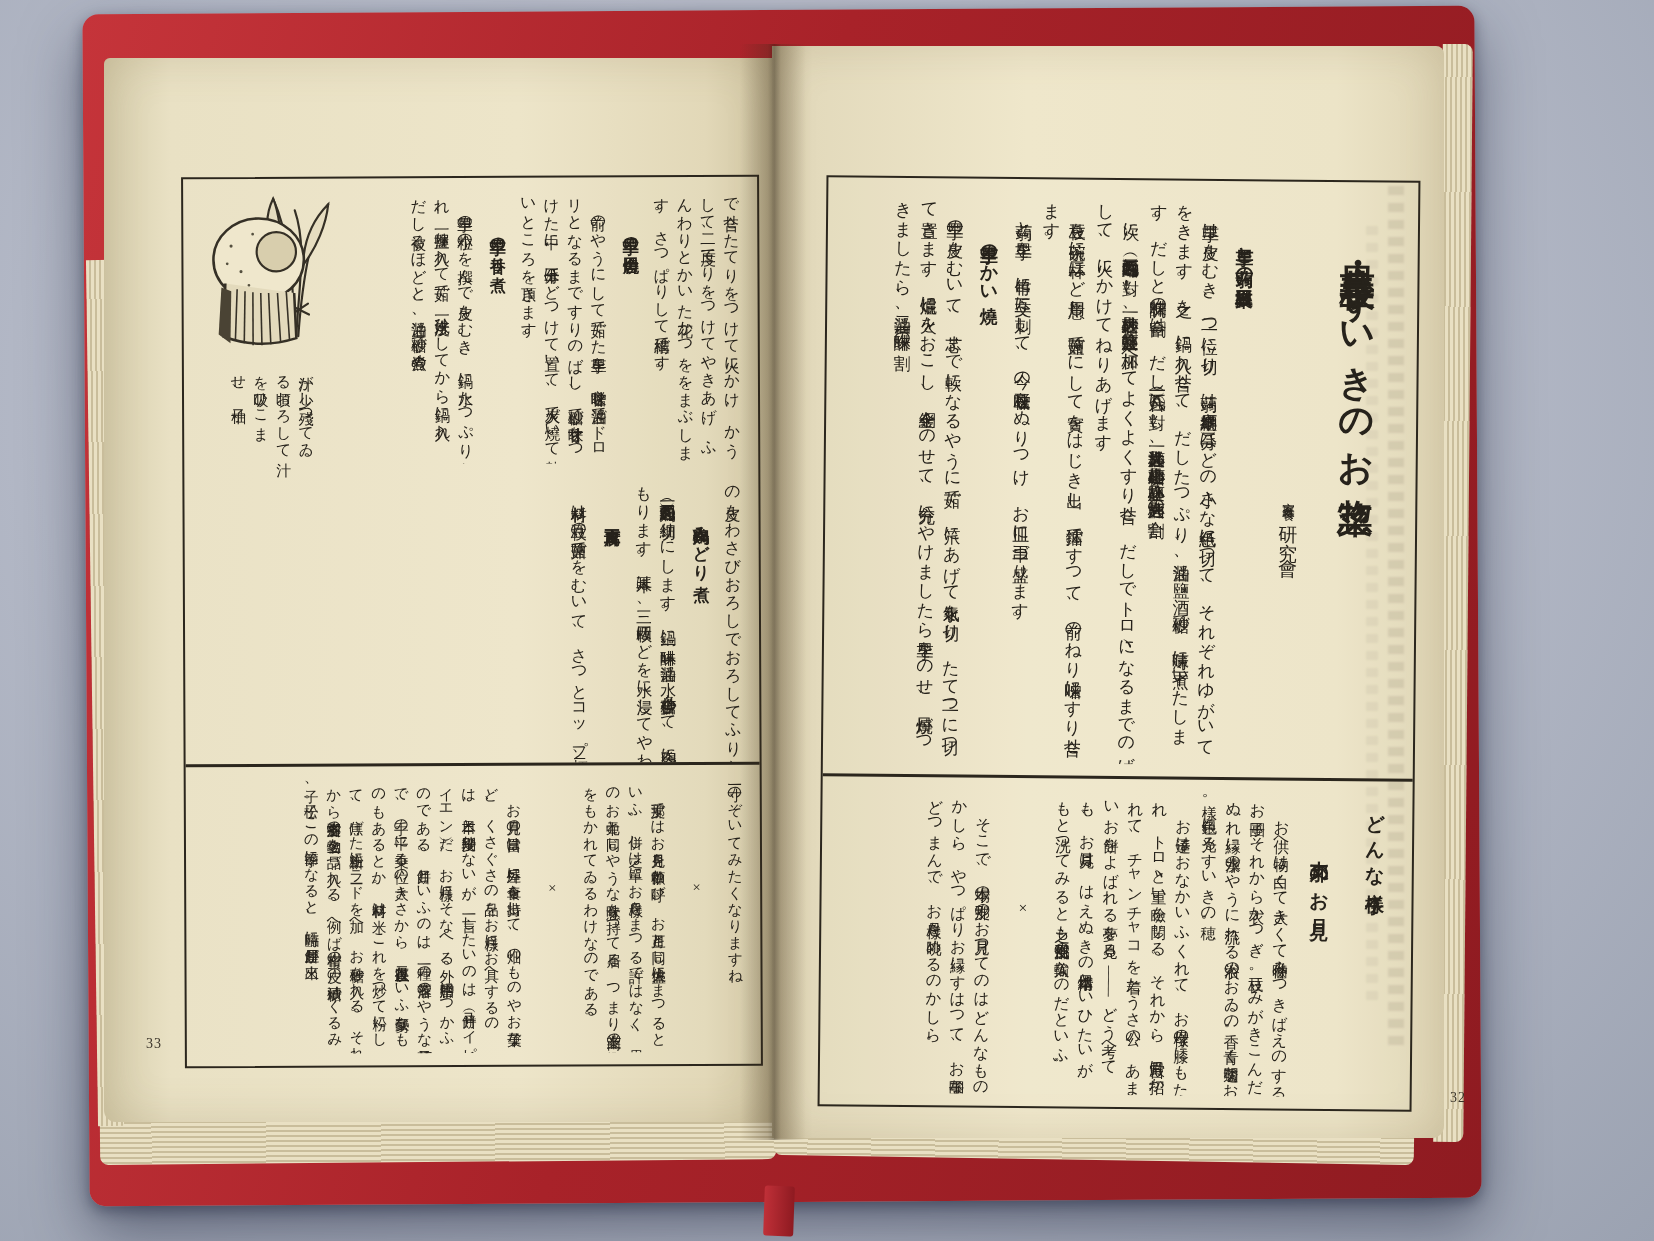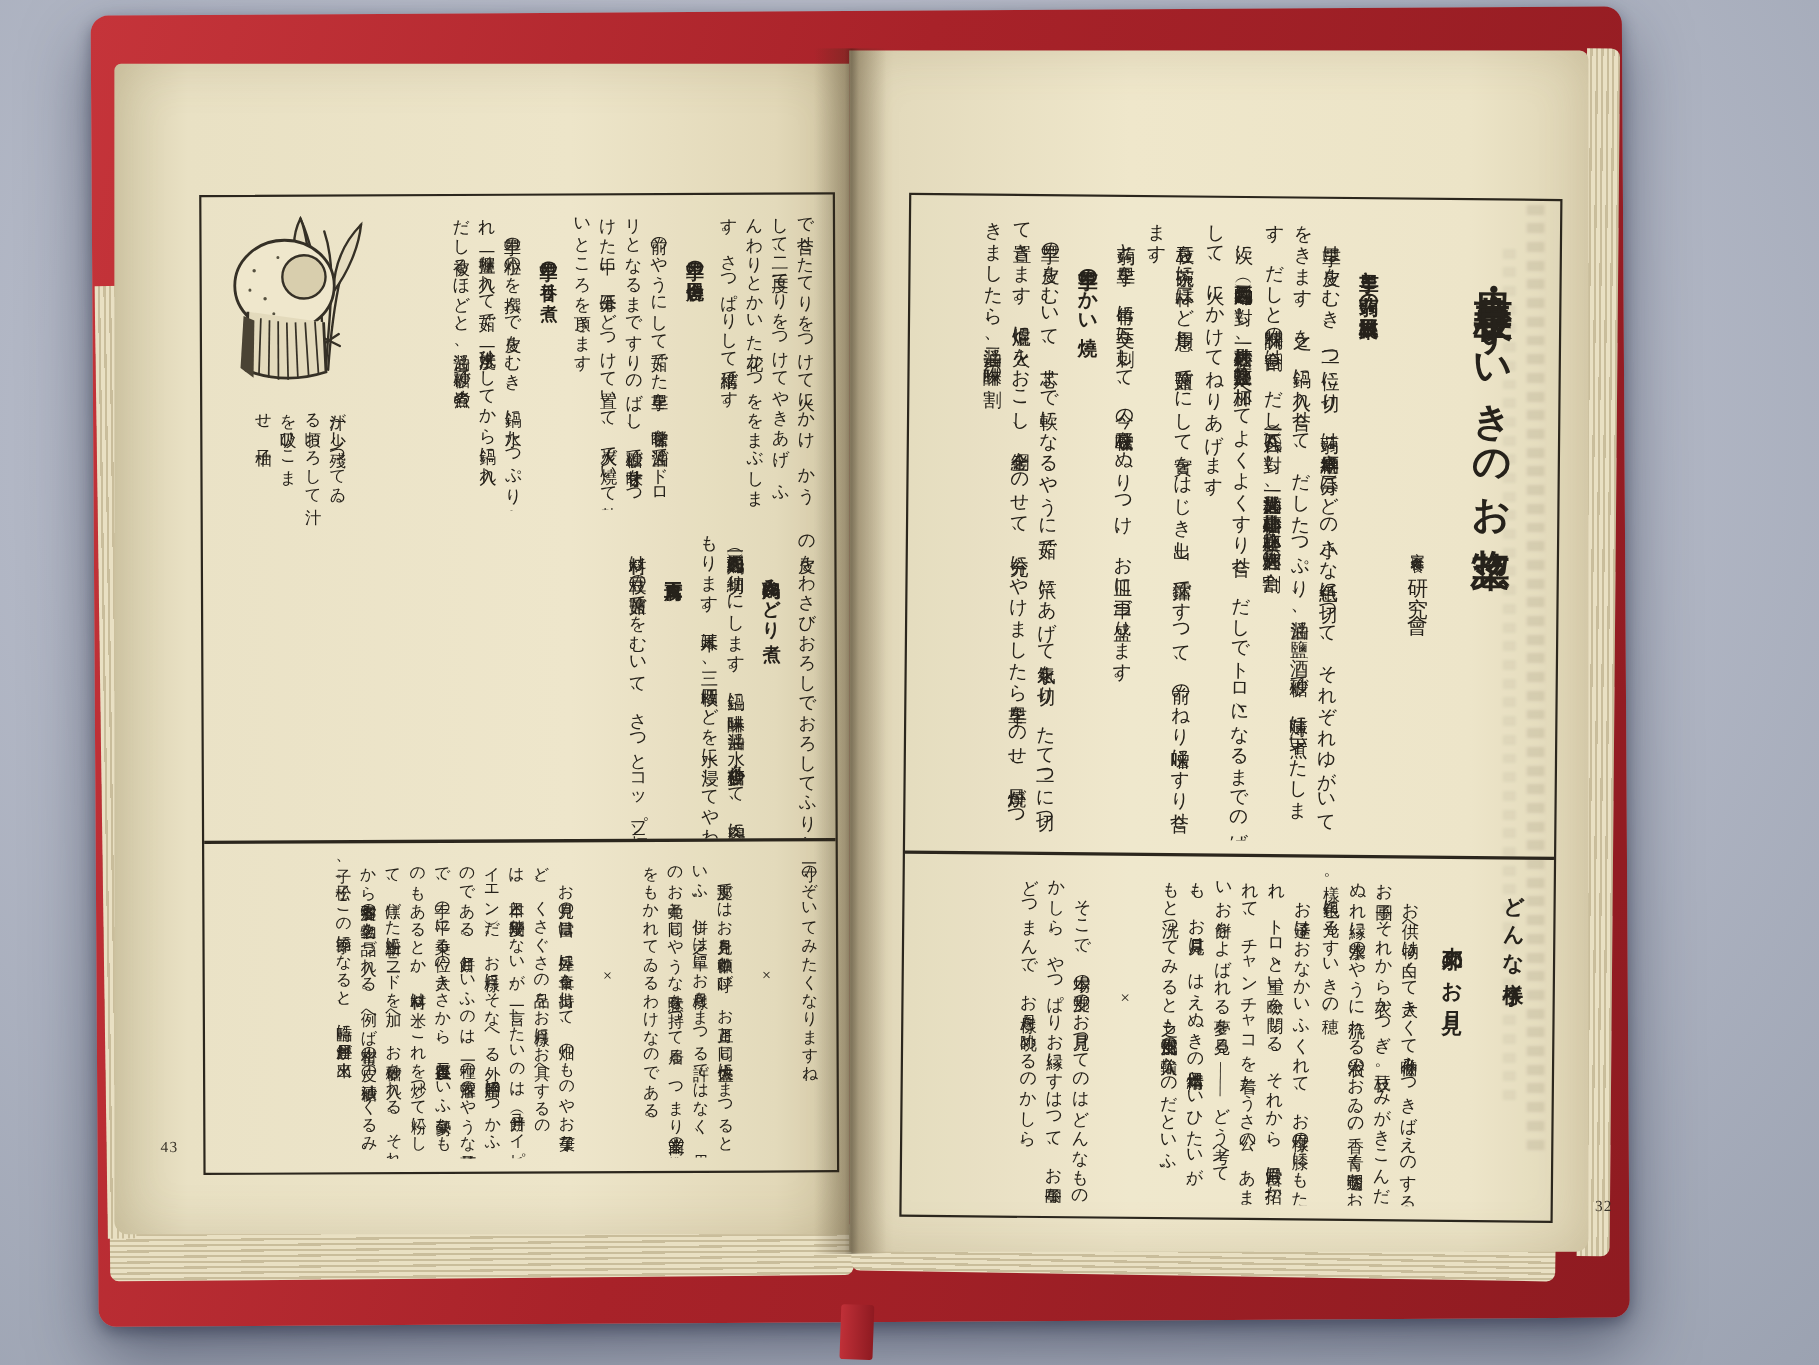--- a/index.html
+++ b/index.html
@@ -173,16 +173,16 @@
             <p class="vx">×</p>
             <p class="vp">そこで、本場の支那のお月見つてのはどんなものかしら。やつぱりお縁にすはつて、お團子などつまんで、お月樣を眺めるのかしら。</p>
           </div>
       </div>
 
     </div>
   </div>
 
   <div class="gutter"></div>
 
-  <div class="pn pn-left">43</div>
+  <div class="pn pn-left">33</div>
   <div class="pn pn-right">32</div>
 
 </div>
 
 </body></html>

